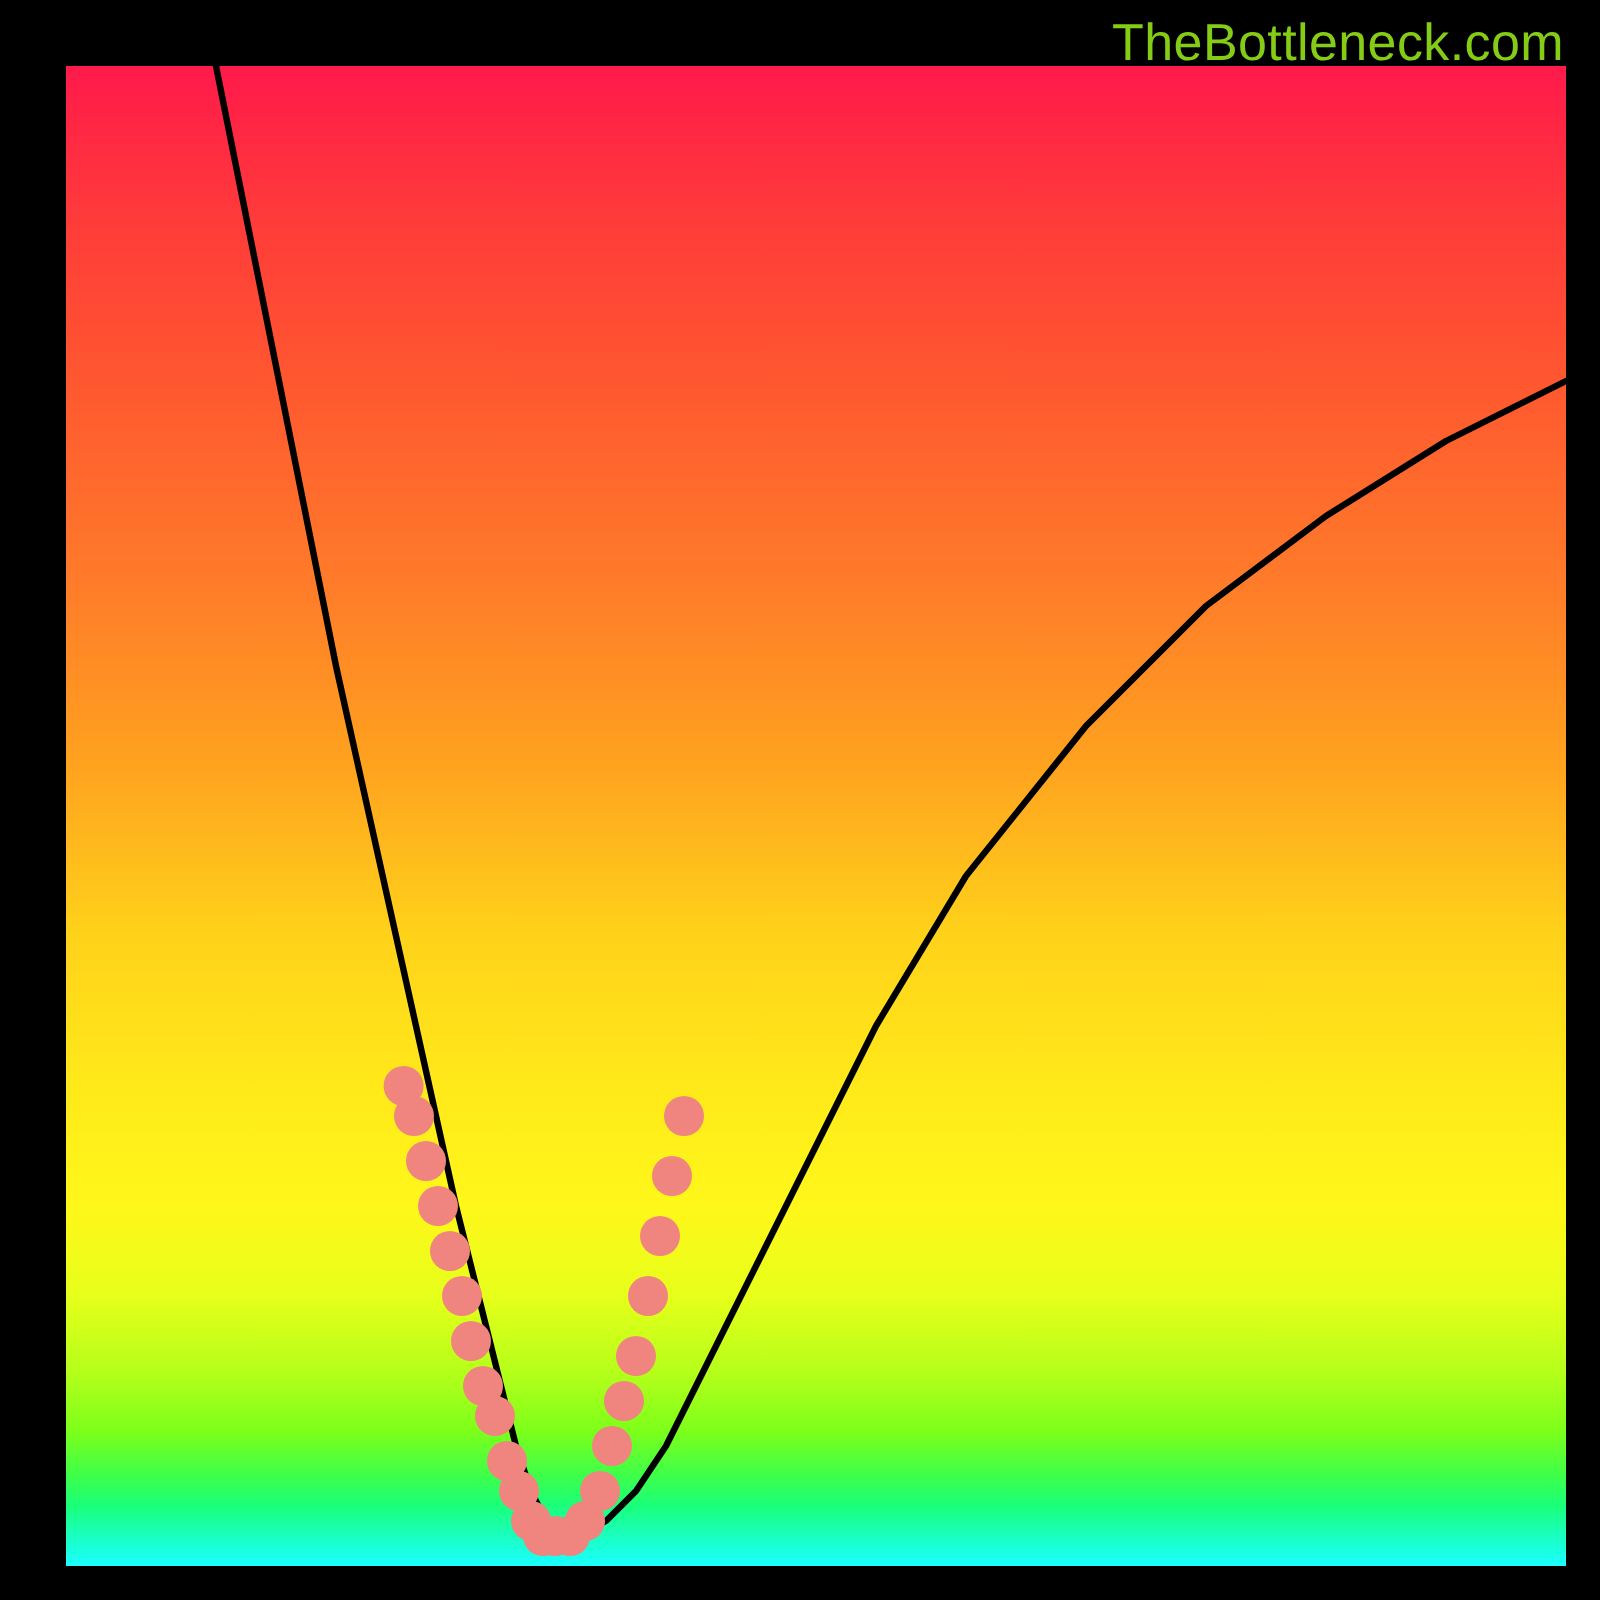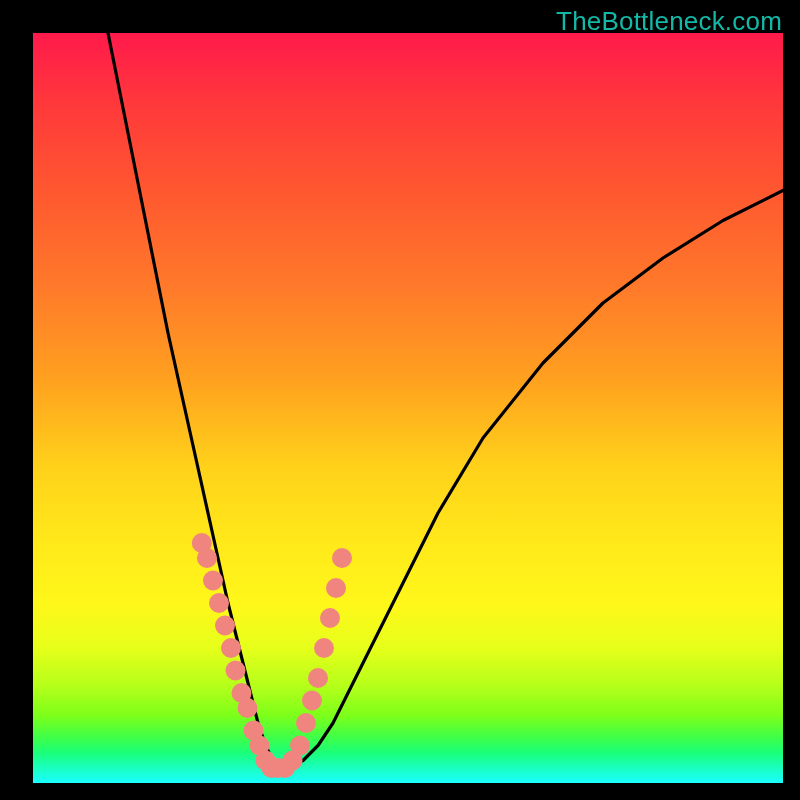--- a/index.html
+++ b/index.html
@@ -40,21 +40,21 @@
       #3dff4a 94%,
       #1aff7a 96%,
       #1affc0 98%,
       #1affff 100%
     );
   }
   .watermark {
     position: absolute;
     top: 6px;
     right: 18px;
-    color: #14b8a6;
+    color: #84cc16;
     font-size: 26px;
     font-weight: 500;
     letter-spacing: 0.2px;
     z-index: 5;
     user-select: none;
   }
   svg.curve {
     position: absolute;
     left: 0;
     top: 0;

